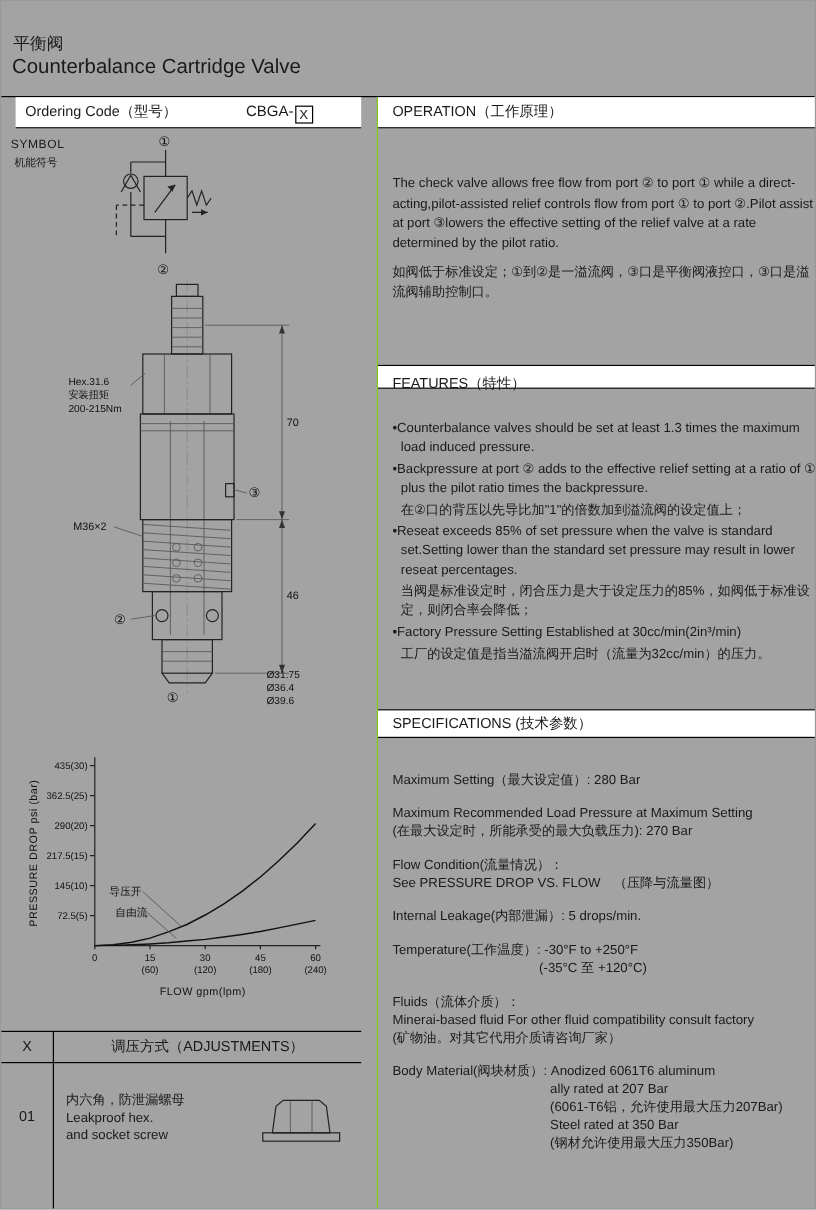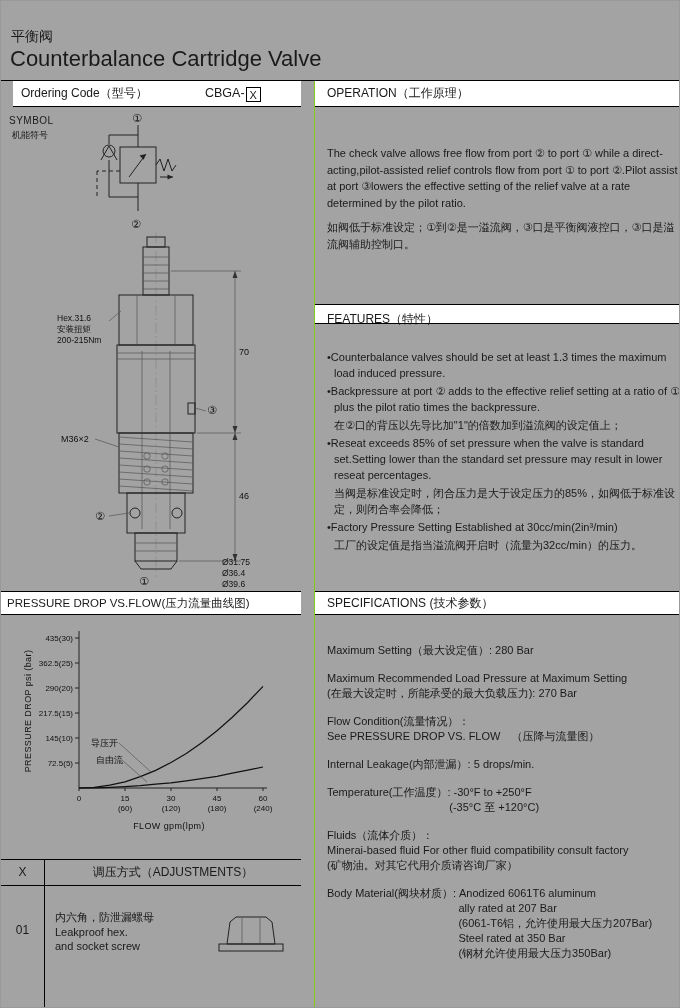--- a/index.html
+++ b/index.html
@@ -3,21 +3,21 @@
 <meta charset="utf-8">
 <style>
   * { margin:0; padding:0; box-sizing:border-box; }
   html,body { background:#e9e9e9; }
   body { font-family:"Liberation Sans","DejaVu Sans",sans-serif; color:#1a1a1a; }
   .page { position:relative; width:680px; height:1008px; background:#a3a3a3; border:1px solid #999; overflow:hidden; margin:0 auto; }
 
   
   .hdr { position:absolute; top:0; left:0; right:0; height:80px; border-bottom:1px solid #000; }
   .title-cn { position:absolute; left:10px; top:27px; font-size:14px; }
-  .title-en { position:absolute; left:9px; top:45px; font-size:22px; }
+  .title-en { position:absolute; left:9px; top:45px; font-size:17px; }
 
   
   .col { position:absolute; top:80px; bottom:0; }
   .col.left { left:0; width:300px; }
   .col.right { left:313px; width:380px; border-left:1px solid #84cc16; }
 
   
   .band { position:absolute; left:0; right:0; font-size:12px; background:#fff; }
   .band.ordering { top:0; height:26px; border-bottom:1px solid #000; line-height:25px; padding-left:8px;margin-left:12px; }
   .code { position:absolute; left:192px; top:0; font-size:12.5px; }
@@ -176,23 +176,20 @@
         <text x="238" y="268" class="lbl9">46</text>
         <text x="221" y="334" class="lbl">Ø31.75</text>
         <text x="221" y="345" class="lbl">Ø36.4</text>
         <text x="221" y="356" class="lbl">Ø39.6</text>
         <text x="206" y="183" class="port">③</text>
         <text x="94" y="289" class="port">②</text>
         <text x="138" y="354" class="port">①</text>
       </svg>
     </div>
 
-    <div class="band pd">
-      <span>PRESSURE DROP VS.FLOW(压力流量曲线图)</span>
-    </div>
 
     <div class="chart-area">
       <svg id="chart-svg" width="300" height="244">
         <path d="M78,16 L78,173 L266,173" class="axl" fill="none"></path>
         <text x="30" y="96" transform="rotate(-90 30 96)" text-anchor="middle" class="axis-lab">PRESSURE DROP psi (bar)</text>
         <text x="168" y="214" text-anchor="middle" class="axis-lab">FLOW gpm(lpm)</text>
         <g id="chart-dyn">
             <line x1="74" y1="23" x2="78" y2="23" class="axl"></line>
             <text x="72" y="25.5" text-anchor="end" class="tick">435(30)</text>
             <line x1="74" y1="48" x2="78" y2="48" class="axl"></line>

